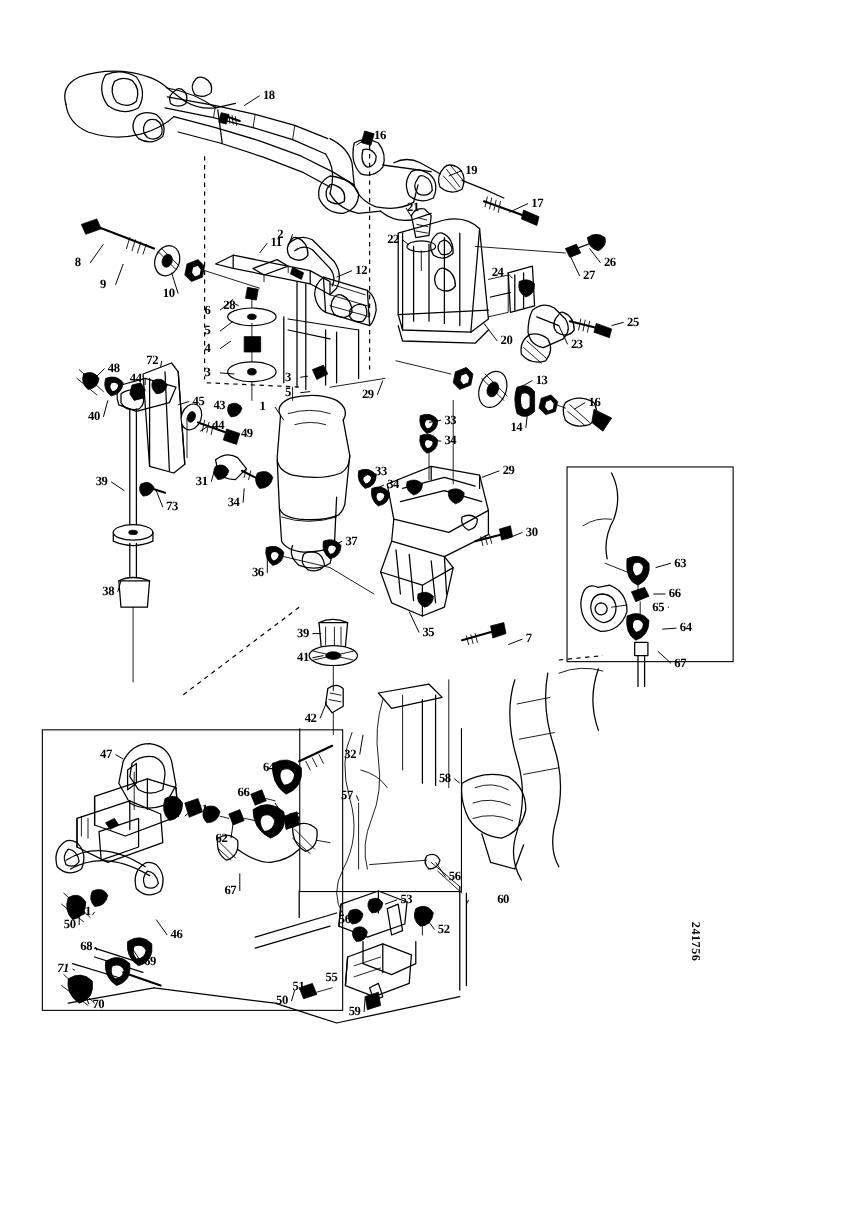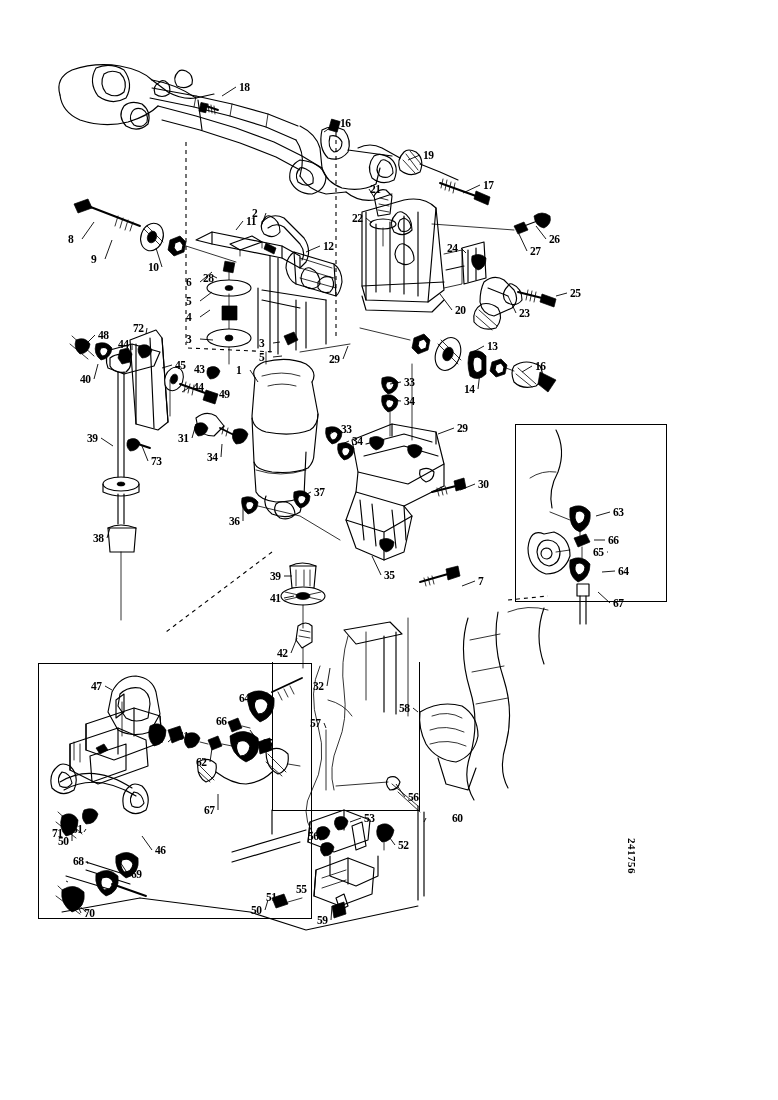--- a/index.html
+++ b/index.html
@@ -655,20 +655,20 @@
       <div class="cal" style="left: 239px; top: 693px;">64</div>
       <div class="cal" style="left: 593px; top: 547px;">65</div>
       <div class="cal" style="left: 262px; top: 738px;">65</div>
       <div class="cal" style="left: 608px; top: 535px;">66</div>
       <div class="cal" style="left: 216px; top: 716px;">66</div>
       <div class="cal" style="left: 613px; top: 598px;">67</div>
       <div class="cal" style="left: 204px; top: 805px;">67</div>
       <div class="cal" style="left: 73px; top: 856px;">68</div>
       <div class="cal" style="left: 131px; top: 869px;">69</div>
       <div class="cal" style="left: 84px; top: 908px;">70</div>
-      <div class="cal" style="left: 52px; top: 828px;">71</div>
+      <div class="cal" style="left: 52px; top: 876px; font-style: italic;">71</div>
       <div class="cal" style="left: 133px; top: 323px;">72</div>
       <div class="cal" style="left: 151px; top: 456px;">73</div>
     </div>
 
   <div class="dwgno" style="left:638px;top:838px;">241756</div>
 
 </div>
 
 </body></html>

